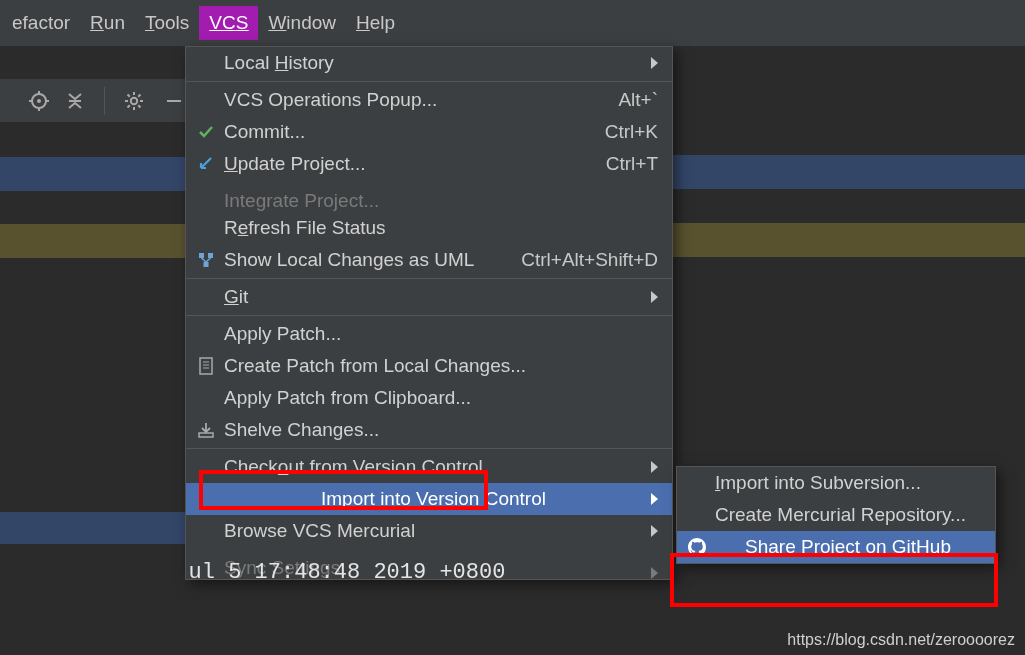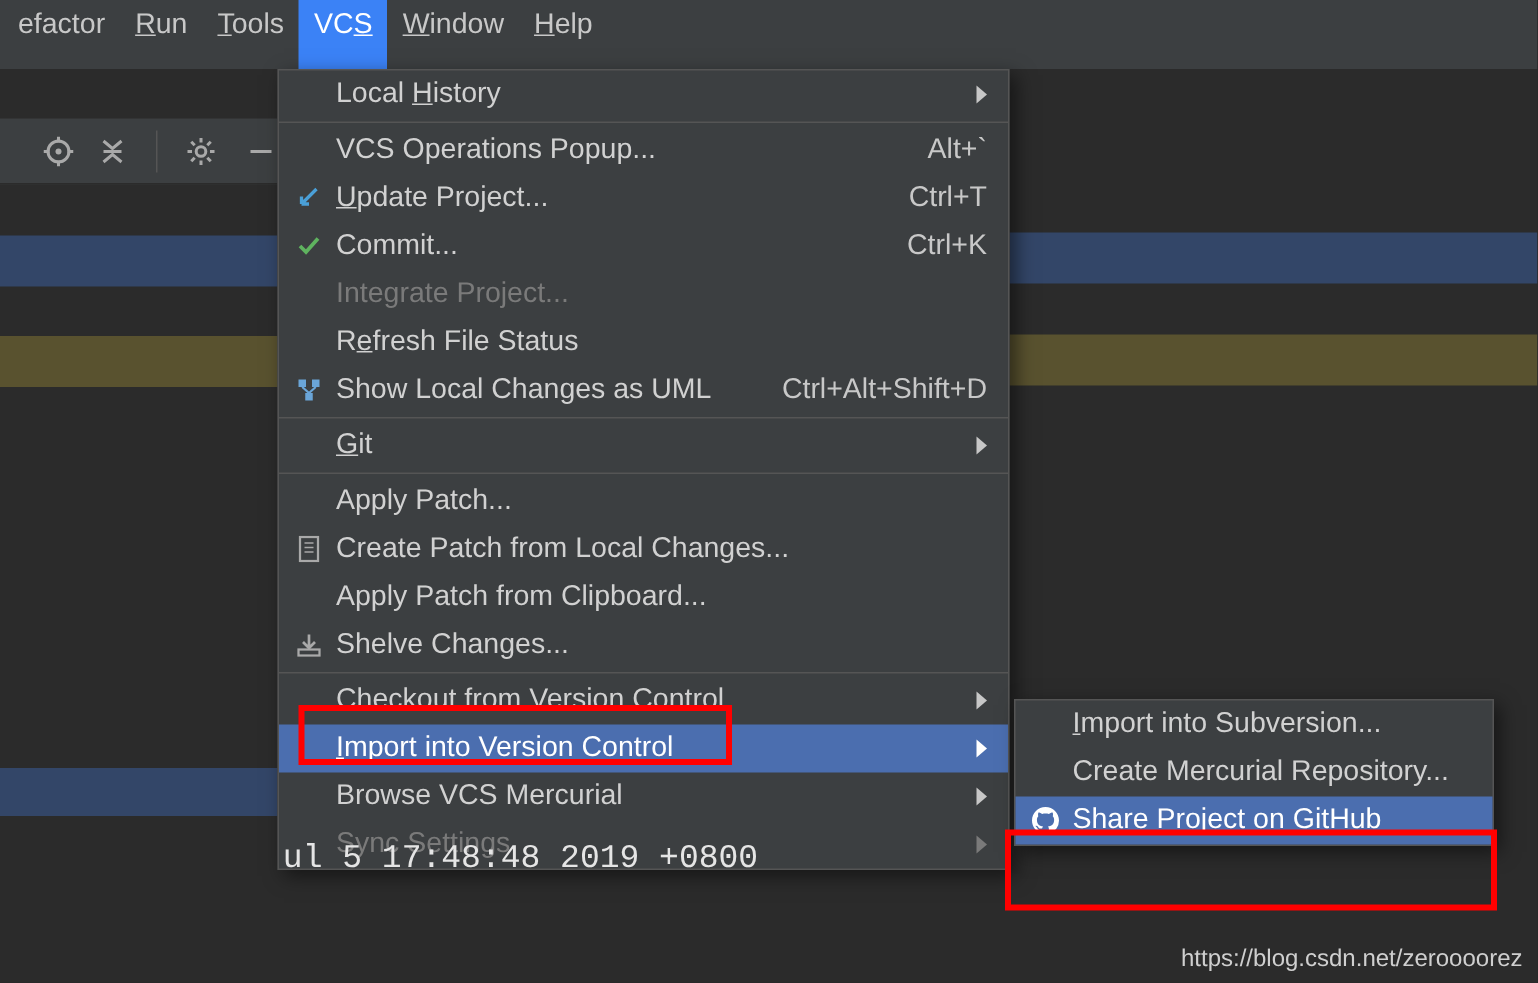--- a/index.html
+++ b/index.html
@@ -1,37 +1,37 @@
 <!DOCTYPE html>
 <html><head>
 <meta charset="utf-8">
 <style>
   * { box-sizing: border-box; margin: 0; padding: 0; font-family: "Segoe UI", Arial, sans-serif; }
   html, body { width: 1025px; height: 655px; background: #2b2b2b; overflow: hidden; color: #bbbbbb; }
   .root { position: relative; width: 1025px; height: 655px; background: #2b2b2b; }
 
   
-  .menubar { position: absolute; top: 0; left: 0; width: 100%; height: 46px; background: #3c3f41; display: flex; padding: 0 2px; font-size: 19px; }
+  .menubar { position: absolute; top: 0; left: 0; width: 100%; height: 46px; background: #3c3f41; display: flex; align-items: center; padding: 16px 2px; font-size: 19px; }
   .menubar-item { padding: 6px 10px; color: #c8c8c8; cursor: default; }
-  .menubar-item.active { background: #3b82f6; color: #ffffff; }
+  .menubar-item.active { background: #a21caf; color: #ffffff; text-decoration: underline; }
   .mn { text-decoration: underline; }
 
   
   .toolbar { position: absolute; top: 78px; left: 0; width: 185px; height: 45px; background: #3c3f41; border-top: 1px solid #2b2b2b; border-bottom: 1px solid #2b2b2b; display: flex; align-items: center; gap: 14px; padding-left: 28px; }
   .tool-icon { width: 22px; height: 22px; color: #a9a9a9; display:flex; align-items:center; justify-content:center; }
   .tool-sep { width:1px; height:28px; background:#555; margin:0 4px;}
   .hl-row1 { position:absolute; top:157px; left:0; width:185px; height:34px; background:#334668; }
   .hl-row2 { position:absolute; top:224px; left:0; width:185px; height:34px; background:#59522f; }
   .hl-row3 { position:absolute; top:512px; left:0; width:185px; height:32px; background:#334668; }
 
   
   .vcs-menu { position: absolute; top: 46px; left: 185px; width: 488px; background: #3c3f41; border: 1px solid #555; box-shadow: 4px 4px 12px rgba(0,0,0,.5); font-size: 19px; }
   .menu-row { display: flex; align-items: center; height: 32px; padding: 0 14px 0 8px; color: #d1d1d1; position:relative; }
-  .menu-row.disabled { color: #7a7a7a; }
-  .menu-row.highlight { background: #4b6eaf; color: #ffffff; }
+  .menu-row.disabled { color: #7a7a7a; align-items: flex-end; }
+  .menu-row.highlight { background: #4b6eaf; color: #ffffff; text-align: center; }
   .menu-icon { width: 24px; display:flex; align-items:center; justify-content:center; margin-right:6px; flex:none; }
   .menu-label { flex:1; white-space:nowrap; }
   .menu-shortcut { color:#c8c8c8; margin-left:20px; }
   .menu-arrow { width:0; height:0; border-left:7px solid #c7c7c7; border-top:6px solid transparent; border-bottom:6px solid transparent; margin-left:8px; }
   .menu-row.highlight .menu-arrow { border-left-color:#fff; }
   .menu-sep { height:1px; background:#555; margin:2px 0; }
 
   
   .redbox { position:absolute; border:4px solid #ff0000; pointer-events:none; }
 
@@ -119,34 +119,34 @@
     </div>
     <div class="menu-sep"></div>
     <div class="menu-row">
       <span class="menu-icon"></span>
       <span class="menu-label">VCS Operations Popup...</span>
       <span class="menu-shortcut">Alt+`</span>
     </div>
     <div class="menu-row">
       <span class="menu-icon">
         <svg width="18" height="18" viewBox="0 0 18 18">
+            <path d="M3 9 L7 13 L15 4" fill="none" stroke="#5fb35f" stroke-width="2.5"></path>
+          </svg>
+      </span>
+      <span class="menu-label">Commit...</span>
+      <span class="menu-shortcut">Ctrl+K</span>
+    </div>
+    <div class="menu-row">
+      <span class="menu-icon">
+        <svg width="18" height="18" viewBox="0 0 18 18">
             <path d="M14 3 L4 13 M4 13 L4 8 M4 13 L9 13" fill="none" stroke="#4aa0d8" stroke-width="2.2"></path>
           </svg>
       </span>
       <span class="menu-label"><span class="mn">U</span>pdate Project...</span>
       <span class="menu-shortcut">Ctrl+T</span>
-    </div>
-    <div class="menu-row">
-      <span class="menu-icon">
-        <svg width="18" height="18" viewBox="0 0 18 18">
-            <path d="M3 9 L7 13 L15 4" fill="none" stroke="#5fb35f" stroke-width="2.5"></path>
-          </svg>
-      </span>
-      <span class="menu-label">Commit...</span>
-      <span class="menu-shortcut">Ctrl+K</span>
     </div>
     <div class="menu-row disabled">
       <span class="menu-icon"></span>
       <span class="menu-label">Integrate Project...</span>
     </div>
     <div class="menu-row">
       <span class="menu-icon"></span>
       <span class="menu-label">R<span class="mn">e</span>fresh File Status</span>
     </div>
     <div class="menu-row">

